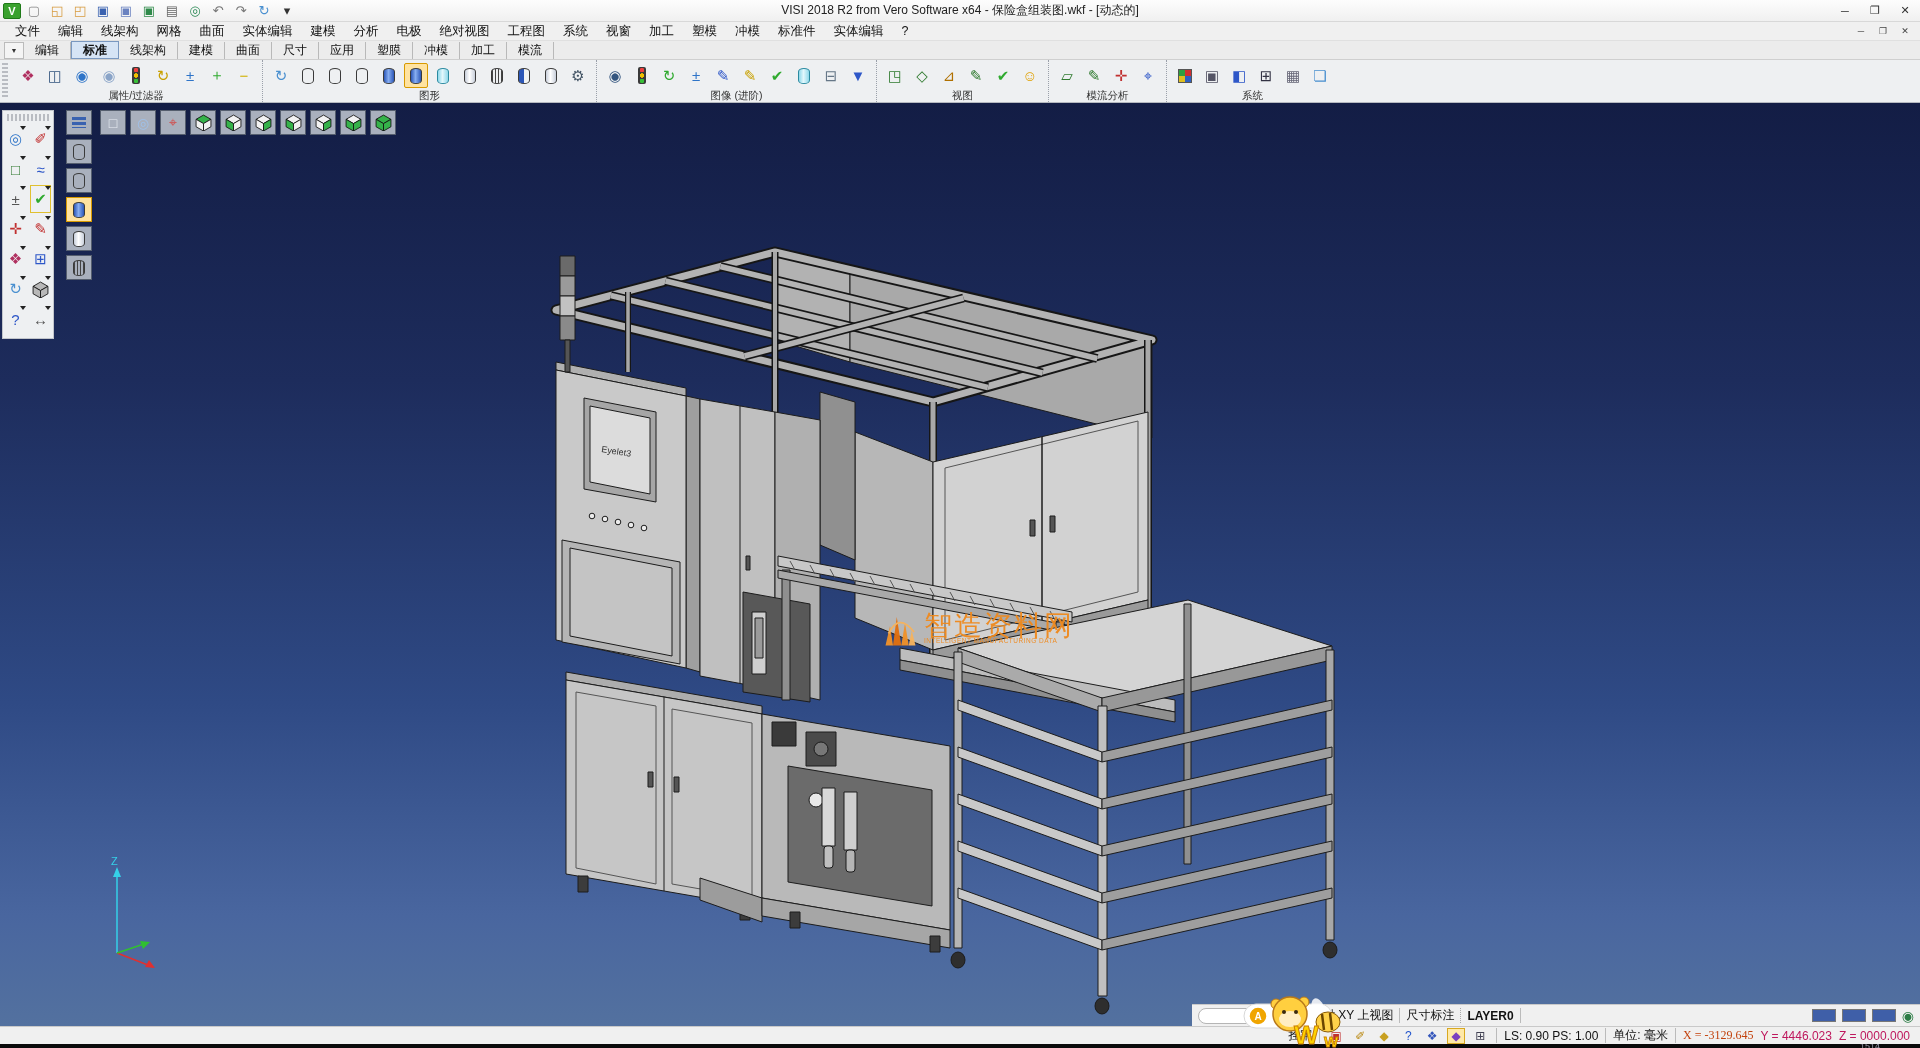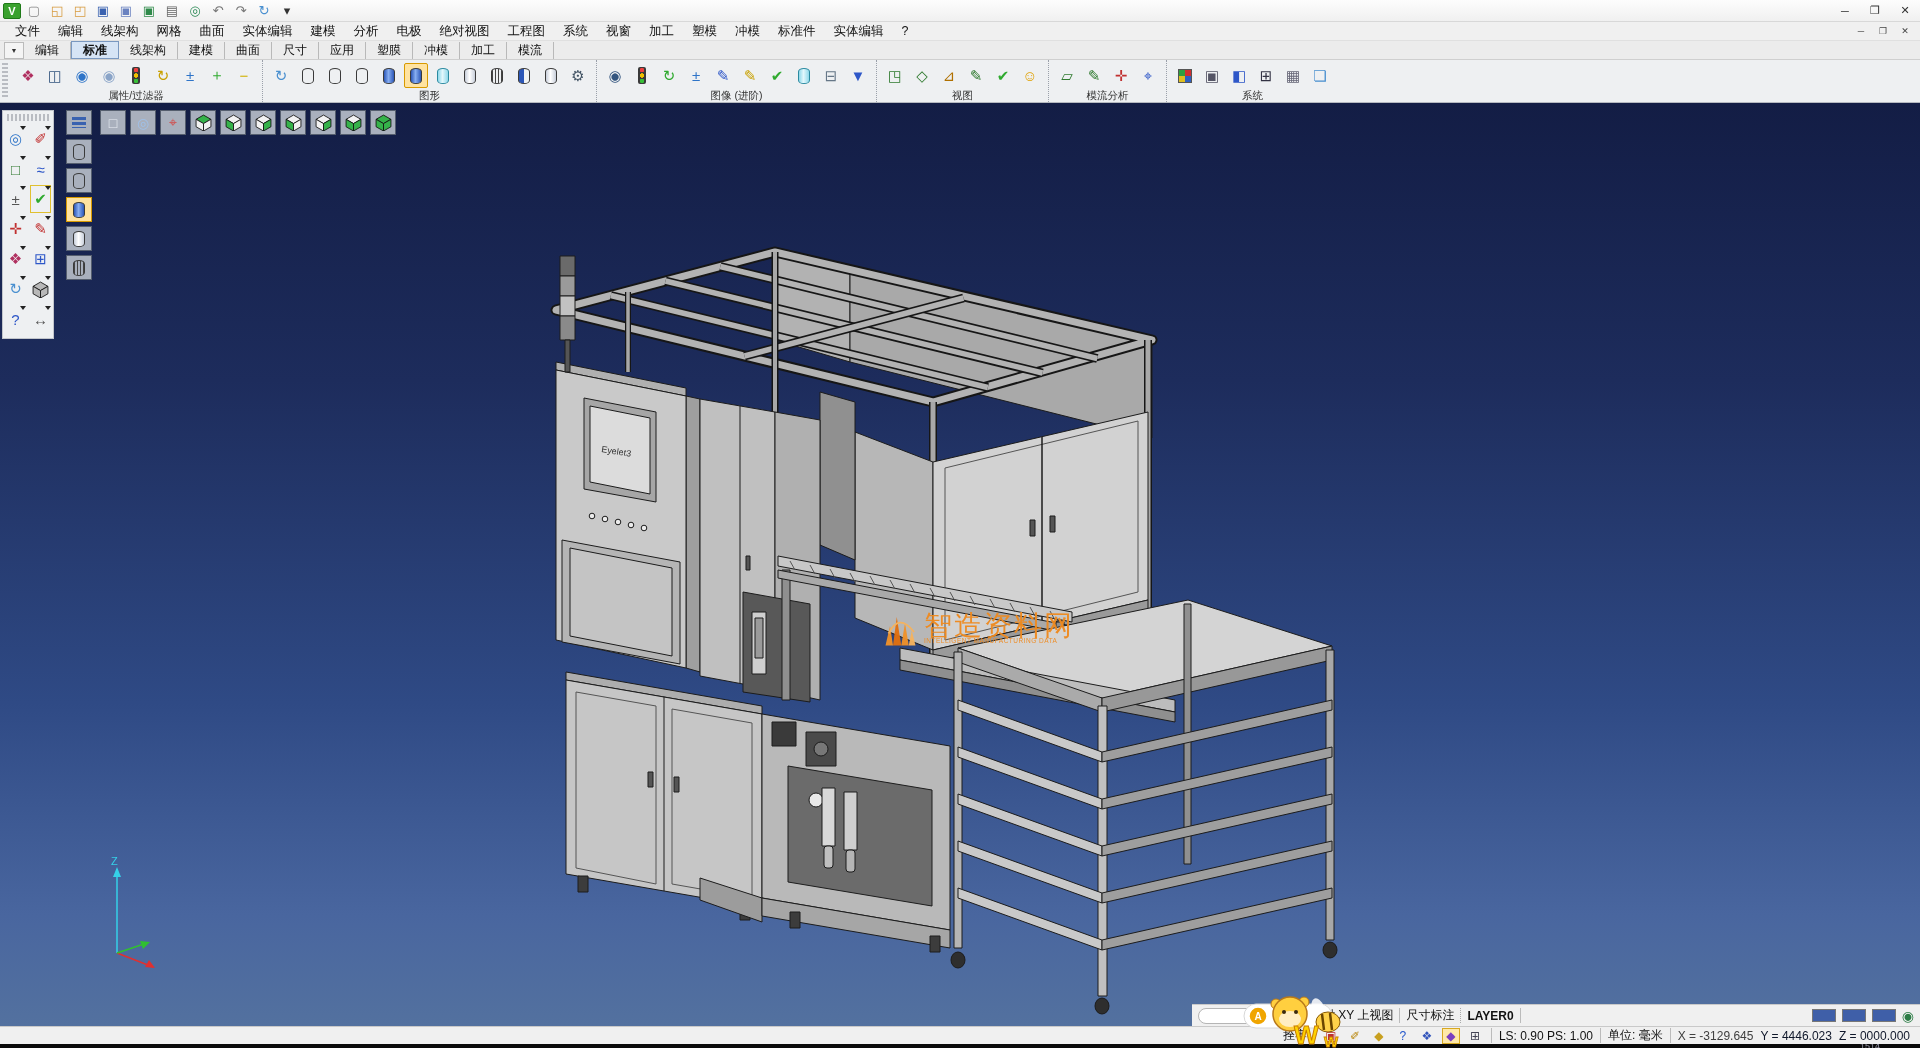--- a/index.html
+++ b/index.html
@@ -103,22 +103,22 @@
   .st-sep.d { background:transparent; border-left:1px dotted #aaa; }
   .swatch { width:24px; height:13px; border:1px solid #777; }
   .st-text { white-space:nowrap; font-size:12px; }
   #layer-label { font-weight:bold; }
 
   #status-bottom { left:0; top:1026px; width:1920px; height:18px; background:#f0f0f0;
     border-top:1px solid #c9c9c9; display:flex; align-items:center; justify-content:flex-end;
     gap:7px; padding:0 10px; }
   .sbi { width:18px; height:16px; display:flex; align-items:center; justify-content:center; font-size:12px; }
   .sbi.box { background:#ffe9a8; border:1px solid #d8a820; }
-  #coord-x { color:#404040; }
-  #coord-y, #coord-z { color:#0f172a; }
+  #coord-x { color:#c2410c;font-family:Liberation Serif, serif; }
+  #coord-y, #coord-z { color:#be185d; }
 
   #taskstrip { left:0; top:1044px; width:1920px; height:4px; background:#0a0a0a; color:#99a;
     font-size:9px; line-height:4px; text-align:right; padding-right:40px; overflow:hidden; }
 </style>
 </head>
 <body>
 
 <div id="app">
 
   <div id="titlebar" class="abs">
@@ -130,20 +130,21 @@
         <span class="qi" style="color: rgb(58, 98, 176);">▣</span>
         <span class="qi" style="color: rgb(106, 130, 192);">▣</span>
         <span class="qi" style="color: rgb(47, 138, 74);">▣</span>
         <span class="qi" style="color: rgb(102, 102, 102);">▤</span>
         <span class="qi" style="color: rgb(46, 139, 87);">◎</span>
         <span class="qi" style="color: rgb(119, 119, 119);">↶</span>
         <span class="qi" style="color: rgb(119, 119, 119);">↷</span>
         <span class="qi" style="color: rgb(74, 144, 208);">↻</span>
         <span class="qi" style="color: rgb(51, 51, 51);">▾</span>
       </div>
+    <div id="title-text">VISI 2018 R2 from Vero Software x64 - 保险盒组装图.wkf - [动态的]</div>
     <div id="win-controls">
         <span class="wc">─</span>
         <span class="wc">❐</span>
         <span class="wc">✕</span>
       </div>
   </div>
 
   <div id="menubar" class="abs">
     <div id="menu-items" style="display:flex;height:100%">
         <span class="menu-item">文件</span>

